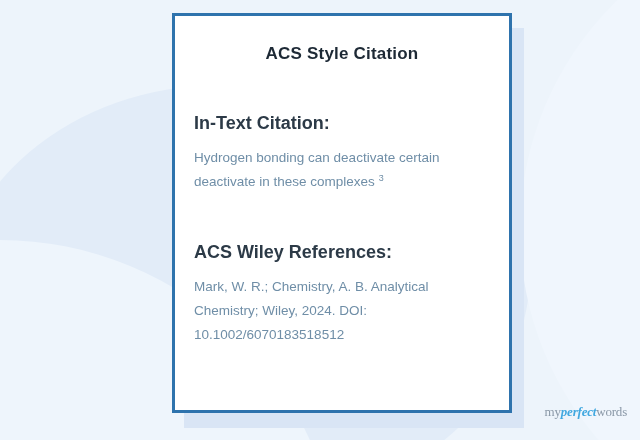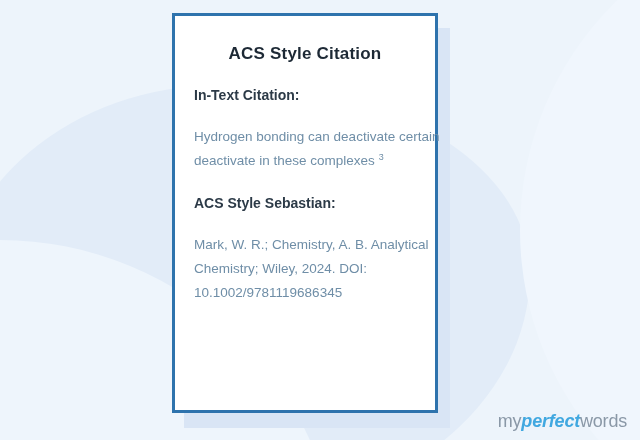--- a/index.html
+++ b/index.html
@@ -29,67 +29,68 @@
     left: -340px; top: 240px;
     width: 680px; height: 680px;
     background: #eef5fc;
     border-radius: 50%;
   }
 
   
   .card {
     position: absolute;
     left: 172px; top: 13px;
-    width: 266px; height: 400px;
+    width: 340px; height: 400px;
     background: #ffffff;
     border: 3px solid #2e73ad;
     box-shadow: 12px 15px 0 #d9e5f5;
     padding: 27px 19px 0 19px;
     z-index: 2;
   }
   .card-title {
     font-size: 17px;
     font-weight: 700;
     line-height: 22px;
     letter-spacing: 0.2px;
     color: #1d2935;
     text-align: center;
   }
   .section-heading {
-    margin-top: 20px;
-    font-size: 14px;
+    margin-top: 48px;
+    font-size: 18px;
     font-weight: 600;
     line-height: 20px;
     color: #2c3a47;
   }
   .section-body {
-    margin-top: 20px;
+    margin-top: 13px;
     font-size: 13.5px;
     font-weight: 400;
     color: #6f8ea7;
   }
   .body-line {
     line-height: 24px;
     white-space: nowrap;
   }
   .body-line sup {
     font-size: 9px;
     vertical-align: super;
     line-height: 0;
   }
 
   
   .logo {
     position: absolute;
-    right: 13px; top: 411px;
-    font-size: 18px;
+    right: 13px; top: 402px;
+    font-size: 13px;
     line-height: 20px;
     letter-spacing: -0.2px;
     z-index: 2;
     white-space: nowrap;
+    font-family: Liberation Serif, serif;
   }
   .logo .gray { color: #8a98a7; font-weight: 400; }
   .logo .blue { color: #41a8e0; font-weight: 700; font-style: italic; }
 </style>
 </head>
 <body>
 
 <div class="blob blob-dark"></div>
 <div class="blob blob-light-bottomleft"></div>
 <div class="blob blob-light-right"></div>
@@ -101,29 +102,29 @@
   <div class="section-body">
     <div class="body-line">
       <span>Hydrogen bonding can deactivate certain</span>
     </div>
     <div class="body-line">
       <span>deactivate in these complexes</span>
       <sup>3</sup>
     </div>
   </div>
 
-  <h2 class="section-heading">ACS Style Sebastian:</h2>
+  <h2 class="section-heading">ACS Wiley References:</h2>
   <div class="section-body">
     <div class="body-line">
       <span>Mark, W. R.; Chemistry, A. B. Analytical</span>
     </div>
     <div class="body-line">
       <span>Chemistry; Wiley, 2024. DOI:</span>
     </div>
     <div class="body-line">
-      <span>10.1002/9781119686345</span>
+      <span>10.1002/6070183518512</span>
     </div>
   </div>
 </div>
 
 <div class="logo">
   <span class="gray">my</span><span class="blue">perfect</span><span class="gray">words</span>
 </div>
 
 </body></html>

